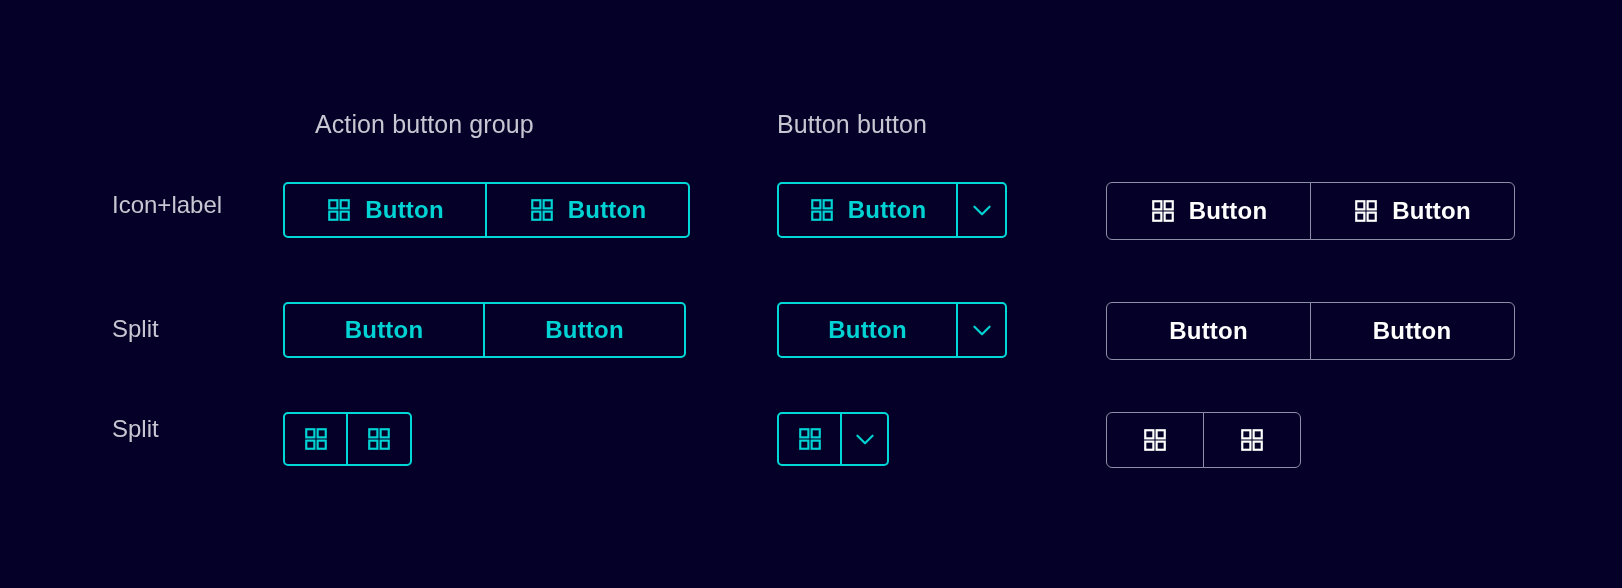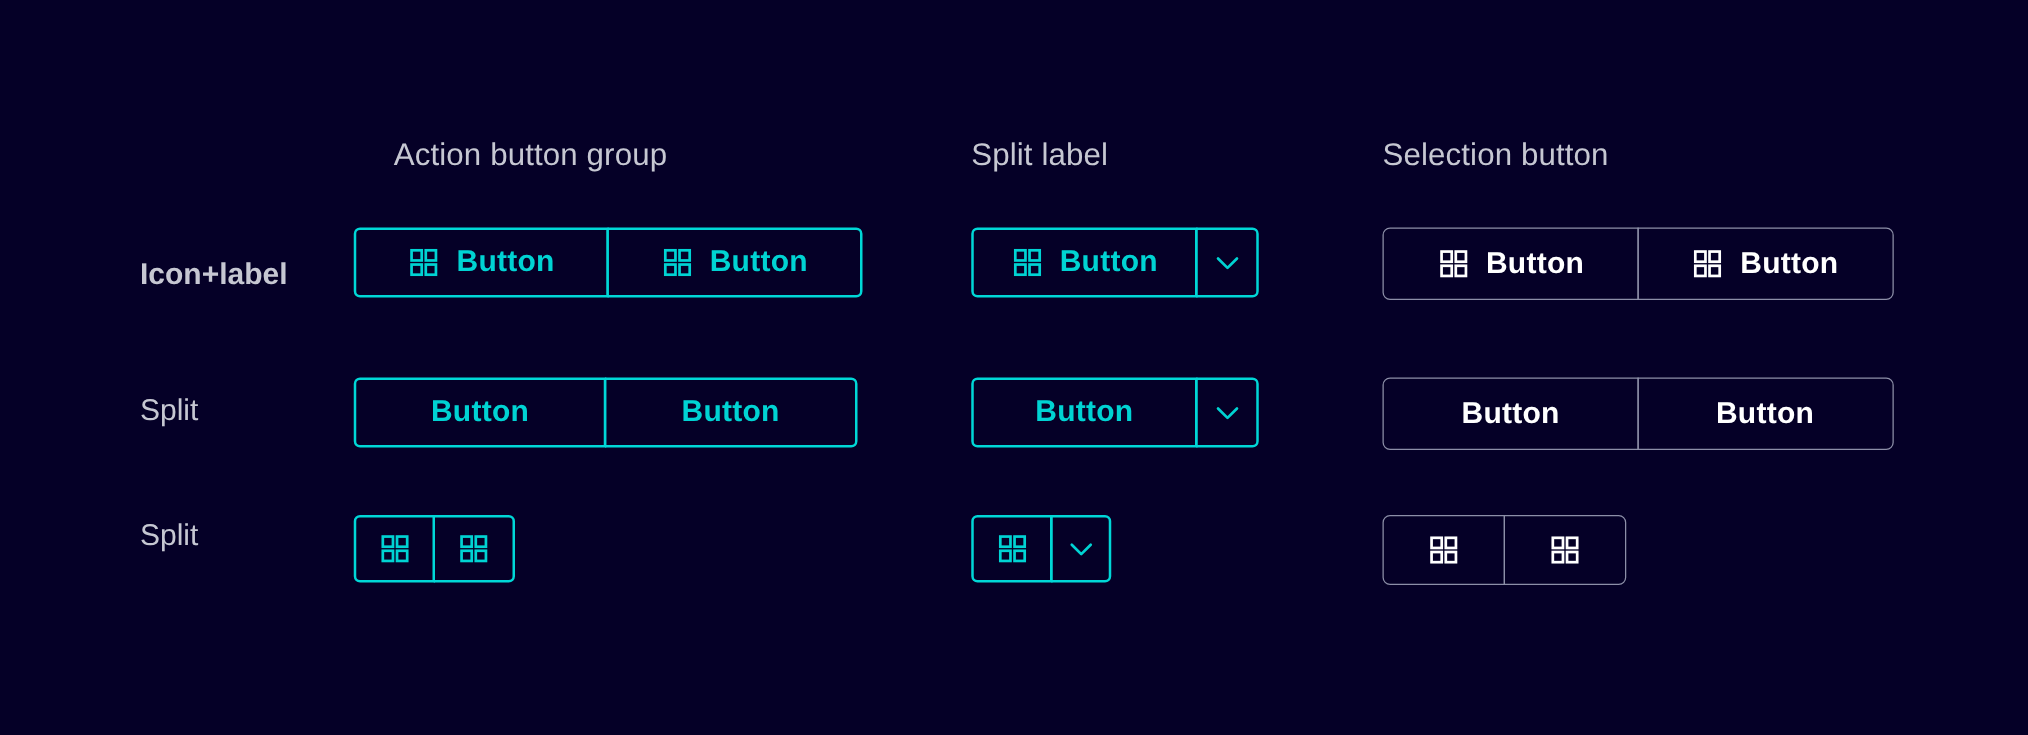--- a/index.html
+++ b/index.html
@@ -41,21 +41,21 @@
   #head-select{ left:1106px; top:110px; }
 
   
   .row-label{
     position:absolute;
     color:var(--label-gray);
     font-size:24px;
     font-weight:400;
     white-space:nowrap;
   }
-  #rl-iconlabel{ left:112px; top:206px;font-weight:bold; }
+  #rl-iconlabel{ left:112px; top:191px; }
   #rl-label    { left:112px; top:315px; }
   #rl-icon     { left:112px; top:415px; }
 
   
   .group{
     position:absolute;
     display:flex;
     align-items:stretch;
     border-radius:5px;
   }
@@ -139,22 +139,21 @@
 
   #sel-icon{ left:1106px; top:412px; }
   #sel-icon .seg{ width:98px; height:56px; }
 </style>
 </head>
 <body>
 
 <div class="board">
 
   <div class="col-head" id="head-action">Action button group</div>
-  <div class="col-head" id="head-split">Split label</div>
-  <div class="col-head" id="head-select">Selection button</div>
+  <div class="col-head" id="head-split">Button button</div>
 
   <div class="row-label" id="rl-iconlabel">Icon+label</div>
   <div class="row-label" id="rl-label">Split</div>
   <div class="row-label" id="rl-icon">Split</div>
 
   <div class="group cyan" id="act-iconlabel">
     <div class="seg">
       <span class="grid-icon">
         <svg viewBox="0 0 24 24" fill="none" stroke="currentColor" stroke-width="2">
           <rect x="3" y="3" width="7.5" height="7.5"></rect>

